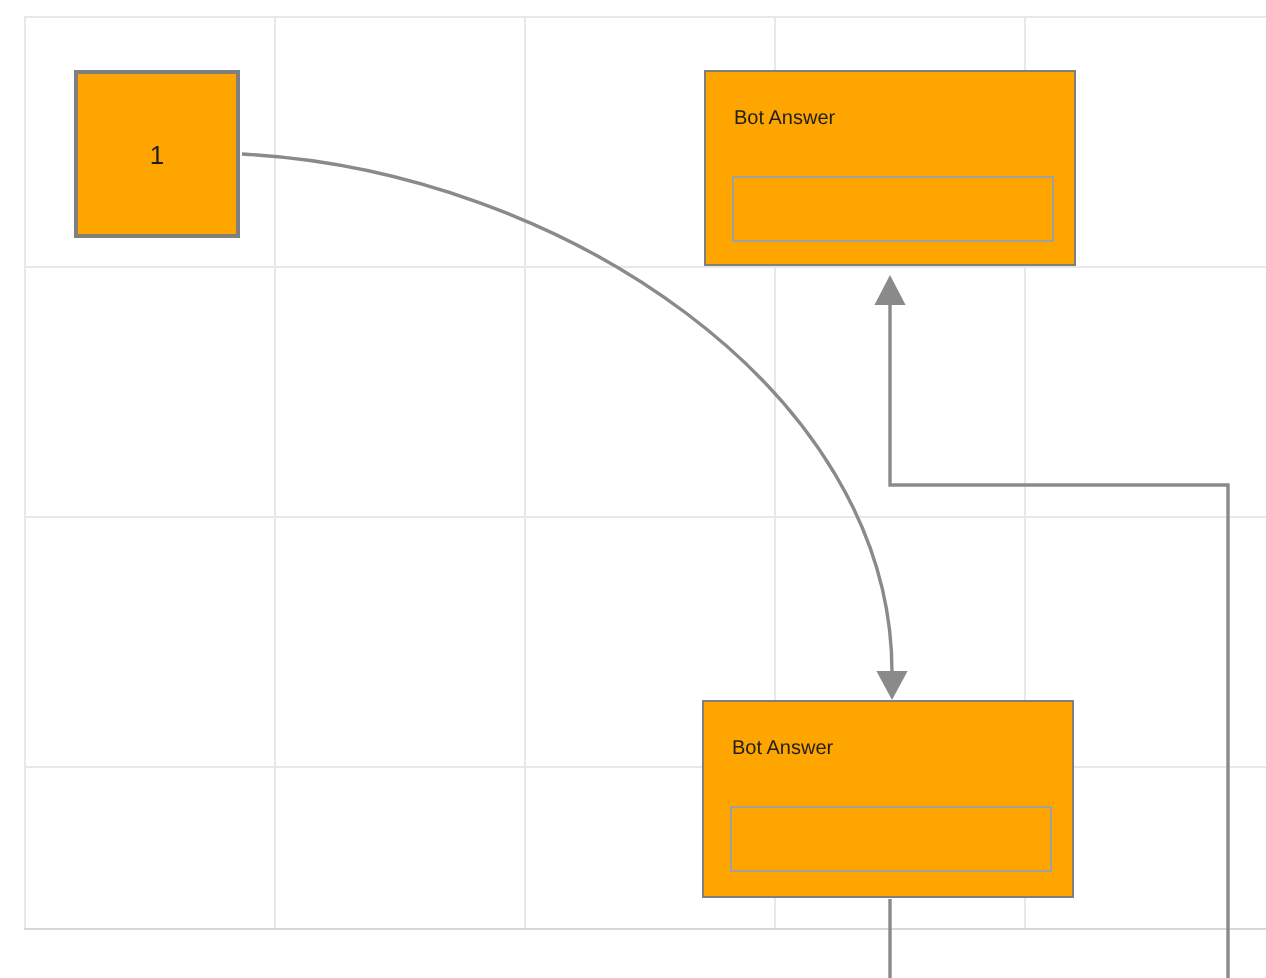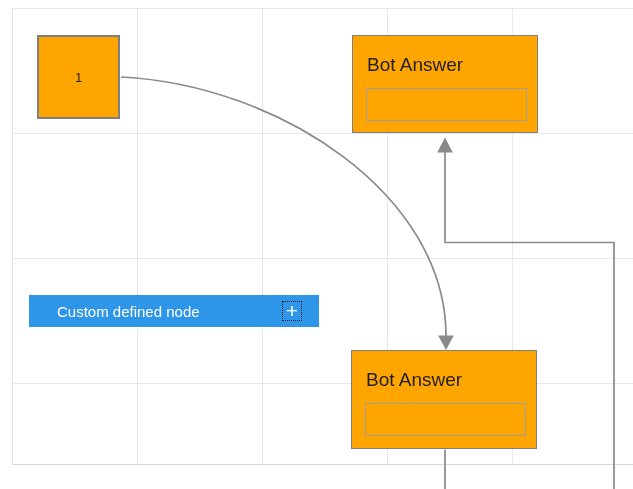--- a/index.html
+++ b/index.html
@@ -74,21 +74,21 @@
   .bot-bottom {
     left: 351px;
     top: 350px;
     width: 186px;
     height: 99px;
   }
   .bot-title {
     position: absolute;
     left: 14px;
     top: 18px;
-    font-size: 19px;
+    font-size: 10px;
     color: #1f1f1f;
     white-space: nowrap;
   }
   .bot-field {
     position: absolute;
     left: 13px;
     top: 52px;
     width: 161px;
     height: 33px;
     box-sizing: border-box;
@@ -154,20 +154,14 @@
   <div class="node bot bot-top">
     <div class="bot-title">Bot Answer</div>
     <div class="bot-field"></div>
   </div>
 
   <div class="node bot bot-bottom">
     <div class="bot-title">Bot Answer</div>
     <div class="bot-field"></div>
   </div>
 
-  <div class="node custom">
-    <span class="custom-label">Custom defined node</span>
-    <span class="plus-box">
-      <span class="plus">+</span>
-    </span>
-  </div>
 
 </div>
 
 </body></html>

